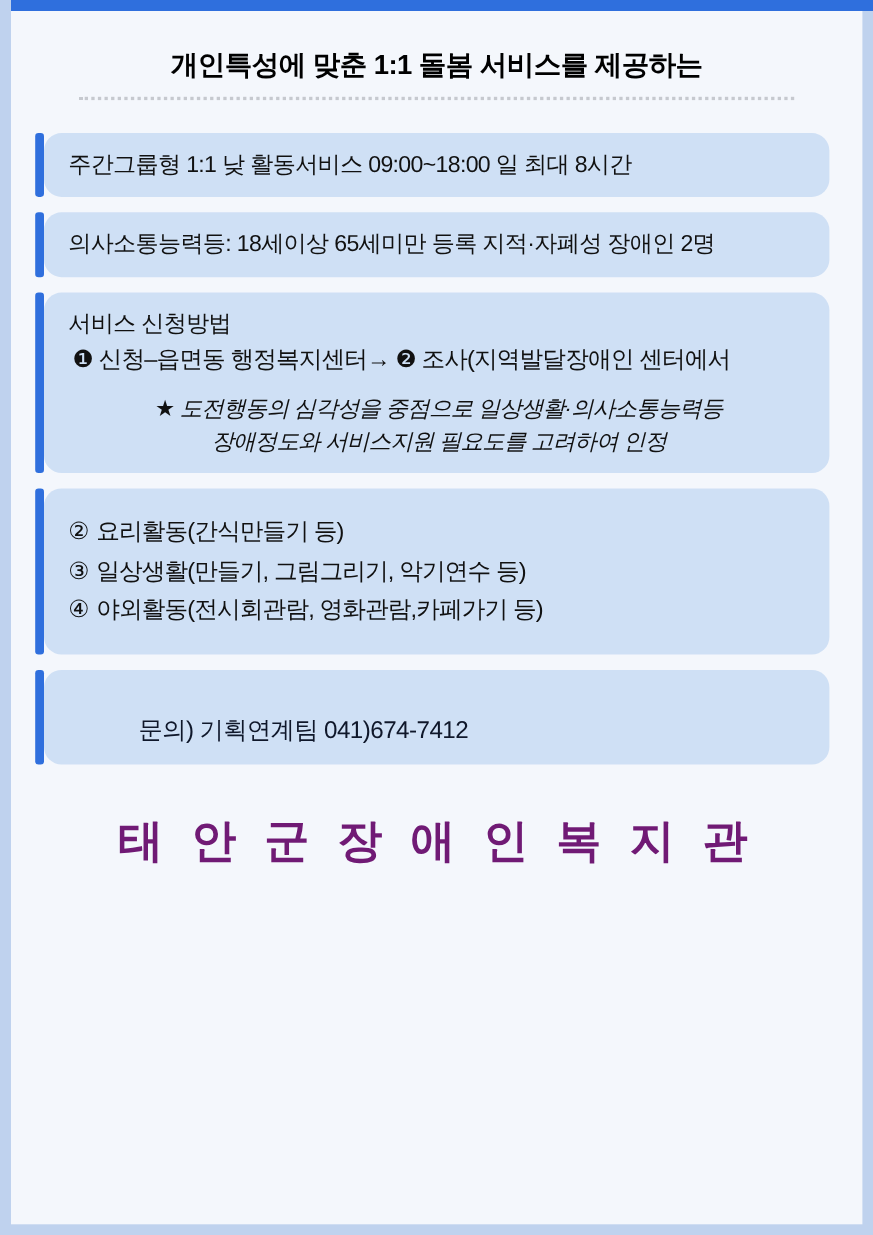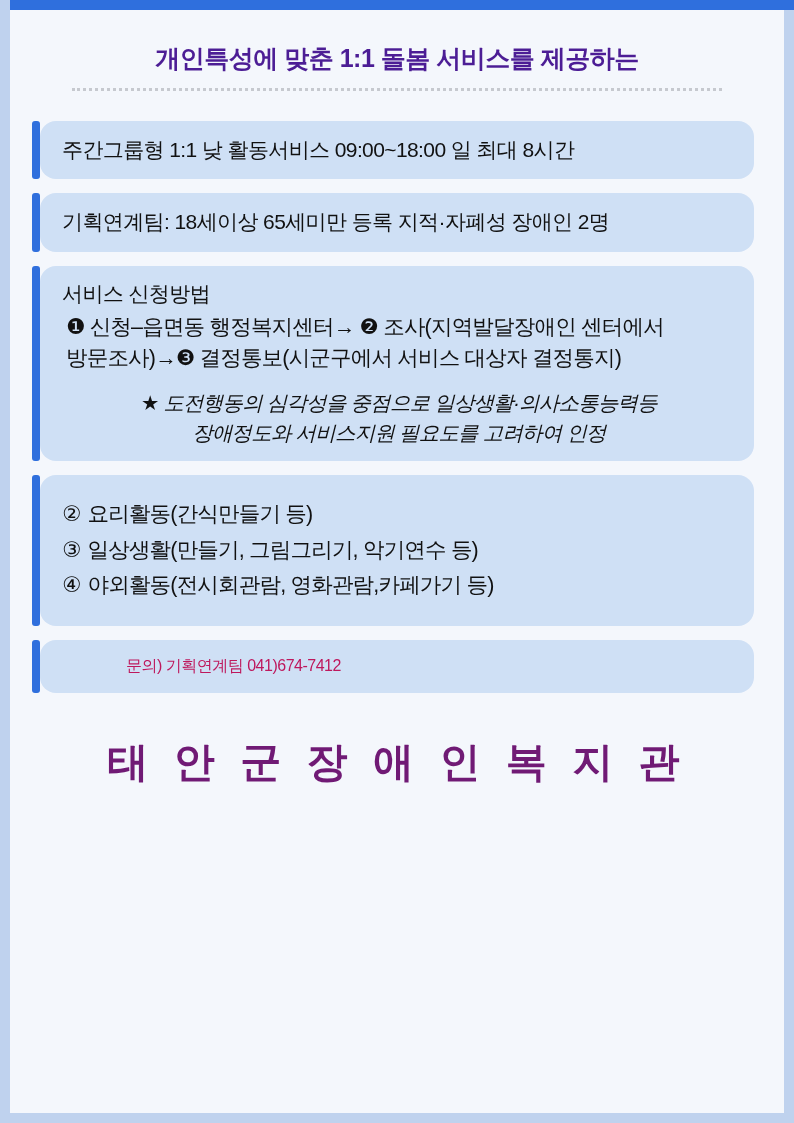--- a/index.html
+++ b/index.html
@@ -37,21 +37,21 @@
     left: 0;
     right: 0;
     bottom: 0;
     padding: 0 22px;
     box-sizing: border-box;
   }
 
   
   .kicker {
     text-align: center;
-    color: #4c1d95;
+    color: #000000;
     font-size: 25px;
     font-weight: bold;
     letter-spacing: -0.5px;
     margin-top: 32px;
     white-space: nowrap;
   }
   .dotted {
     border-bottom: 3px dotted #c6c9cf;
     margin: 13px 40px 0 40px;
     height: 0;
@@ -154,24 +154,25 @@
   .circ {
     display: inline-block;
     margin-right: 7px;
   }
 
   
   .contact {
     padding: 16px 18px 16px 22px;
   }
   .contact-line {
-    font-size: 16px;
+    font-size: 22px;
     letter-spacing: -0.5px;
-    color: #be185d;
+    color: #0f172a;
     padding-left: 64px;
+    margin-top: 24px;
   }
 
   
   .footer {
     text-align: center;
     margin-top: 42px;
     font-size: 41px;
     font-weight: bold;
     color: #701a75;
     letter-spacing: 7px;
@@ -189,27 +190,26 @@
     <div class="dotted"></div>
 
 
     <div class="blocks-wrap">
 
       <div class="block">
         <div class="block-line">주간그룹형 1:1 낮 활동서비스  09:00~18:00 일 최대 8시간</div>
       </div>
 
       <div class="block">
-        <div class="block-line">기획연계팀: 18세이상 65세미만 등록 지적·자폐성 장애인 2명</div>
+        <div class="block-line">의사소통능력등: 18세이상 65세미만 등록 지적·자폐성 장애인 2명</div>
       </div>
 
       <div class="block apply">
         <div class="heading">서비스 신청방법</div>
         <div class="steps">❶ 신청–읍면동 행정복지센터→ ❷ 조사(지역발달장애인 센터에서</div>
-        <div class="steps">방문조사)→❸ 결정통보(시군구에서 서비스 대상자 결정통지)</div>
         <div class="note">★ 도전행동의 심각성을 중점으로 일상생활·의사소통능력등</div>
         <div class="note" style="margin-top:0">장애정도와 서비스지원 필요도를 고려하여 인정</div>
       </div>
 
       <div class="block activity">
         <div class="activity-row">
           <div class="activity-items">
             <div class="activity-item">
               <span class="circ">②</span><span>요리활동(간식만들기 등)</span>
             </div>

